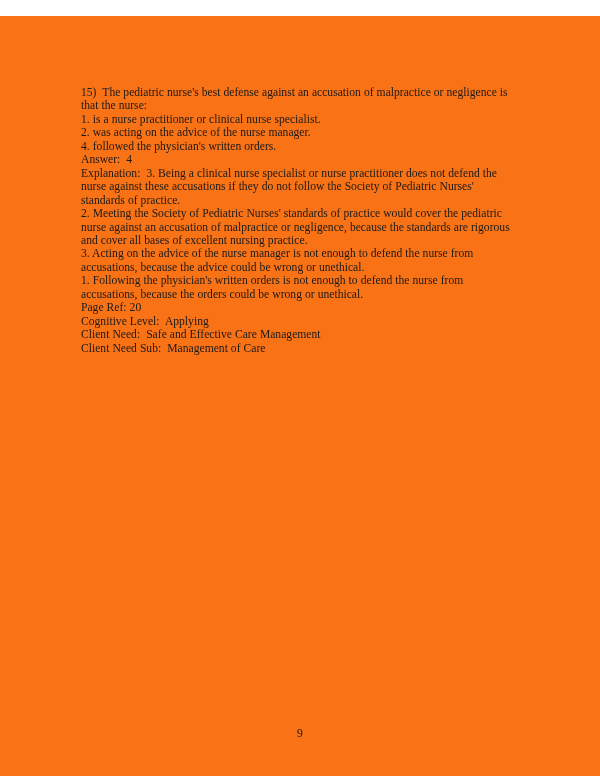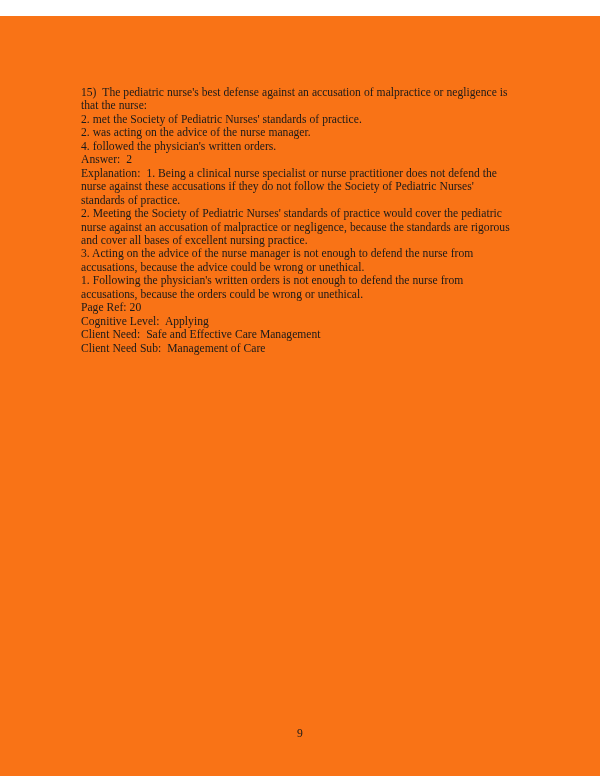--- a/index.html
+++ b/index.html
@@ -56,30 +56,30 @@
 </style>
 </head>
 <body>
 
 <div class="page">
 
   <div class="content-block">
 
     <div class="text-line para">15)  The pediatric nurse's best defense against an accusation of malpractice or negligence is that the nurse:</div>
 
+    <div class="text-line para">1. is a nurse practitioner or clinical nurse specialist.</div>
 
-    <div class="text-line para">2. met the Society of Pediatric Nurses' standards of practice.</div>
 
     <div class="text-line para">2. was acting on the advice of the nurse manager.</div>
 
     <div class="text-line para">4. followed the physician's written orders.</div>
 
-    <div class="text-line para">Answer:  2</div>
+    <div class="text-line para">Answer:  4</div>
 
-    <div class="text-line para">Explanation:  1. Being a clinical nurse specialist or nurse practitioner does not defend the nurse against these accusations if they do not follow the Society of Pediatric Nurses' standards of practice.</div>
+    <div class="text-line para">Explanation:  3. Being a clinical nurse specialist or nurse practitioner does not defend the nurse against these accusations if they do not follow the Society of Pediatric Nurses' standards of practice.</div>
 
     <div class="text-line para">2. Meeting the Society of Pediatric Nurses' standards of practice would cover the pediatric nurse against an accusation of malpractice or negligence, because the standards are rigorous and cover all bases of excellent nursing practice.</div>
 
     <div class="text-line para">3. Acting on the advice of the nurse manager is not enough to defend the nurse from accusations, because the advice could be wrong or unethical.</div>
 
     <div class="text-line para">1. Following the physician's written orders is not enough to defend the nurse from accusations, because the orders could be wrong or unethical.</div>
 
     <div class="text-line para">Page Ref: 20</div>
 
     <div class="text-line para">Cognitive Level:  Applying</div>

